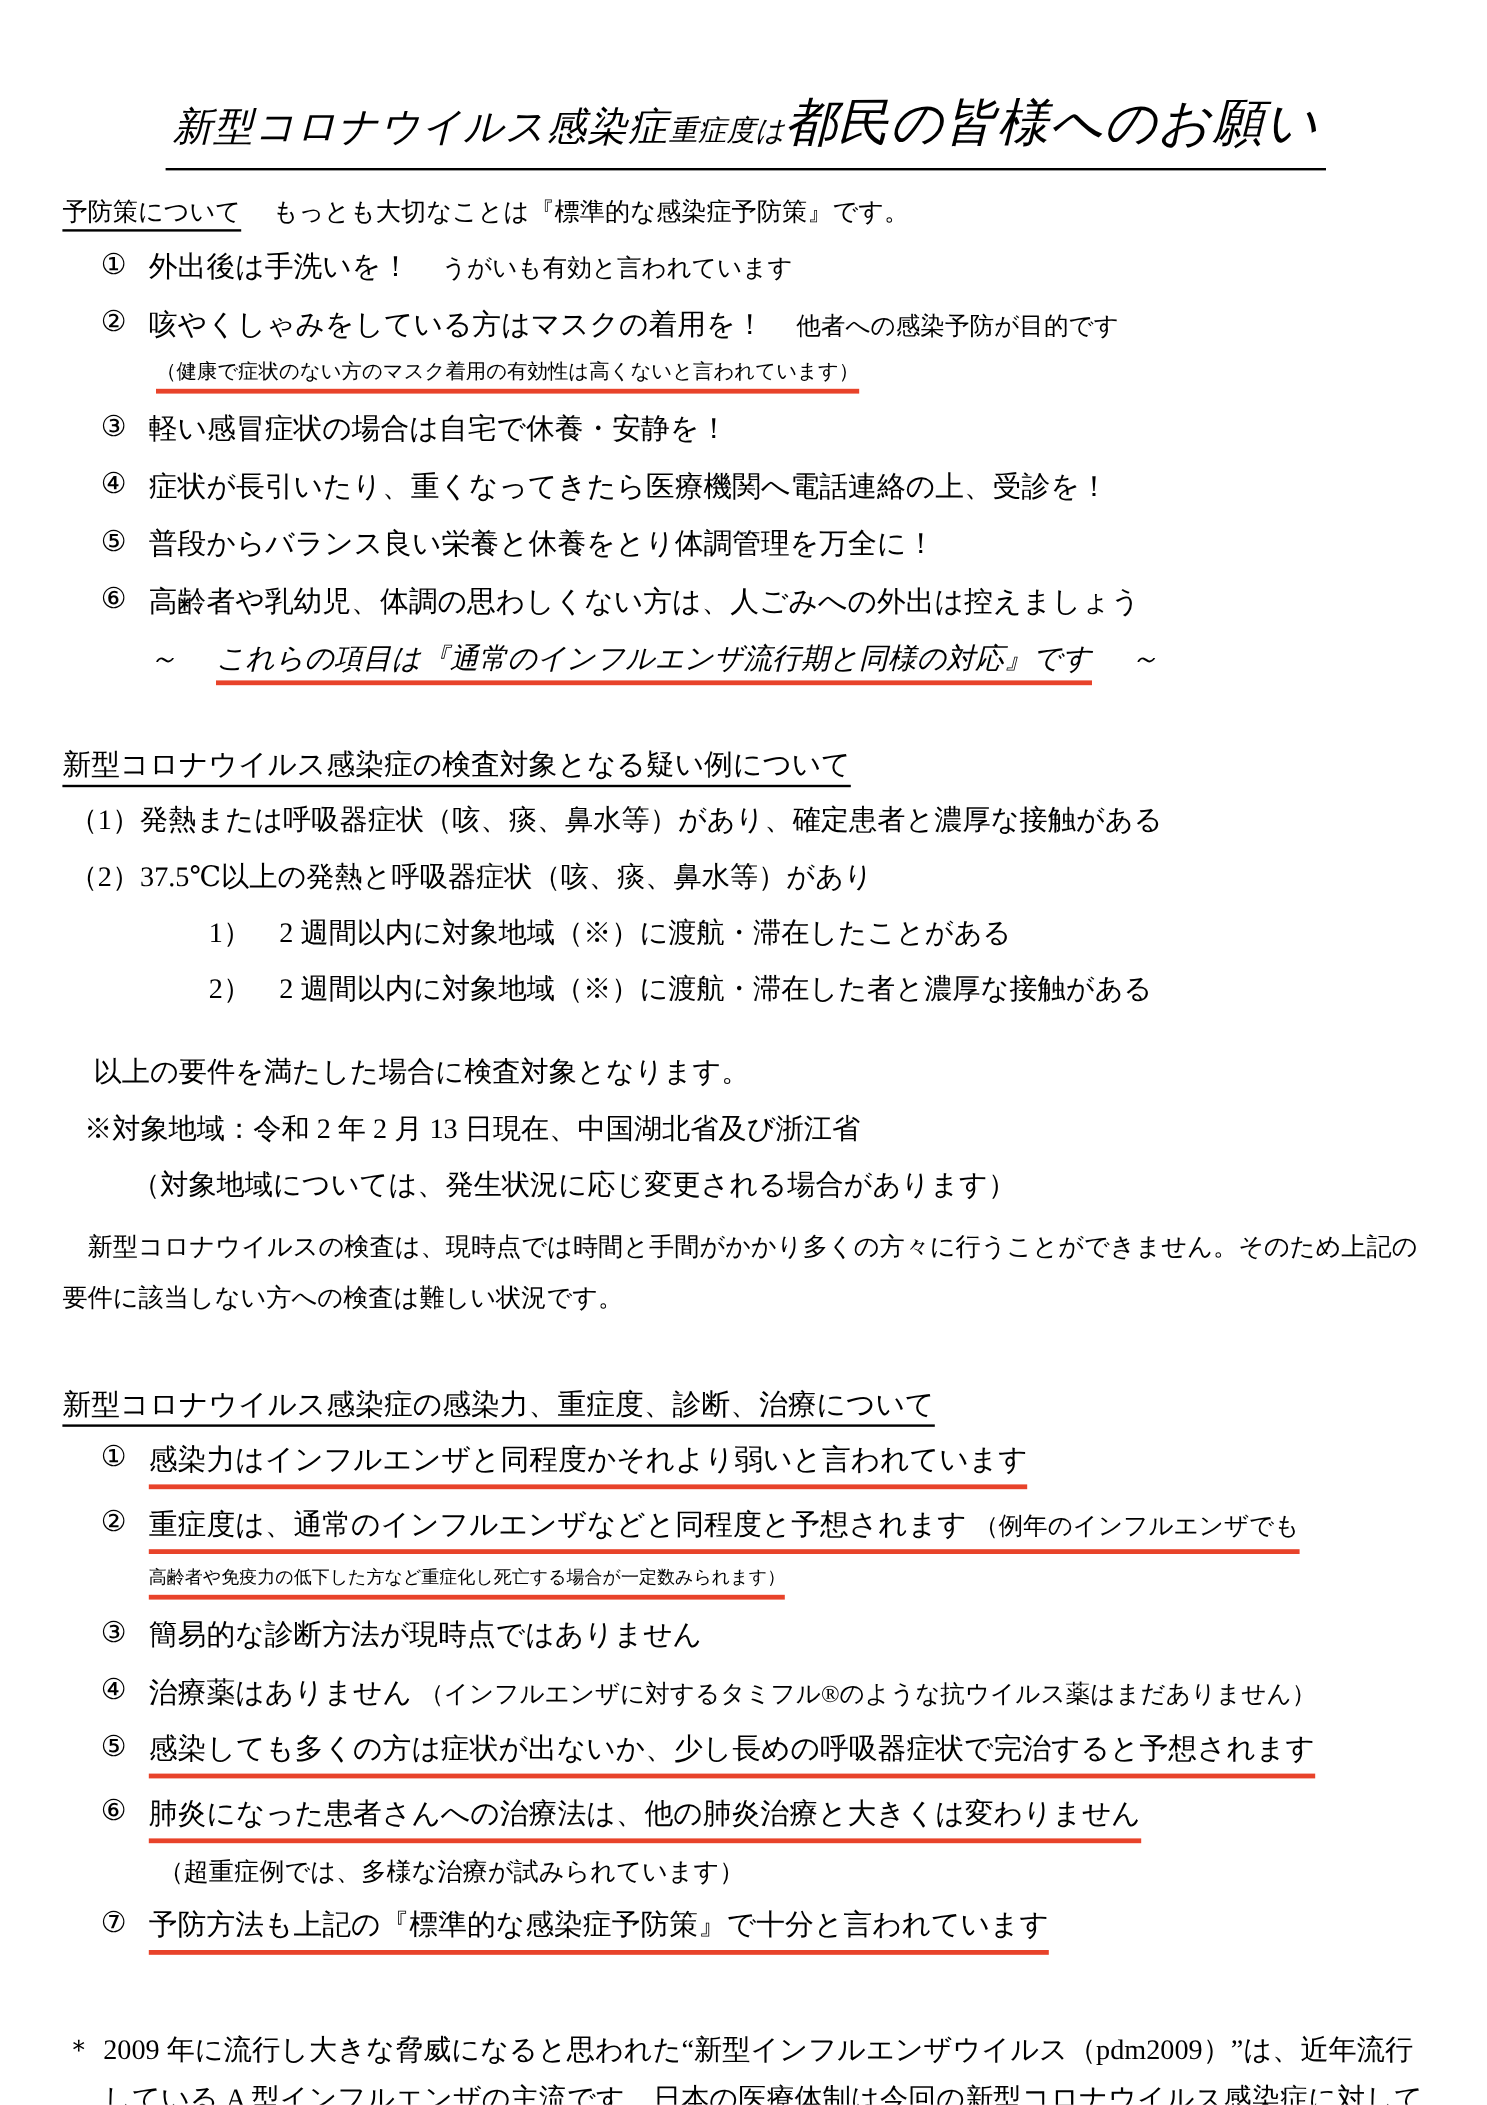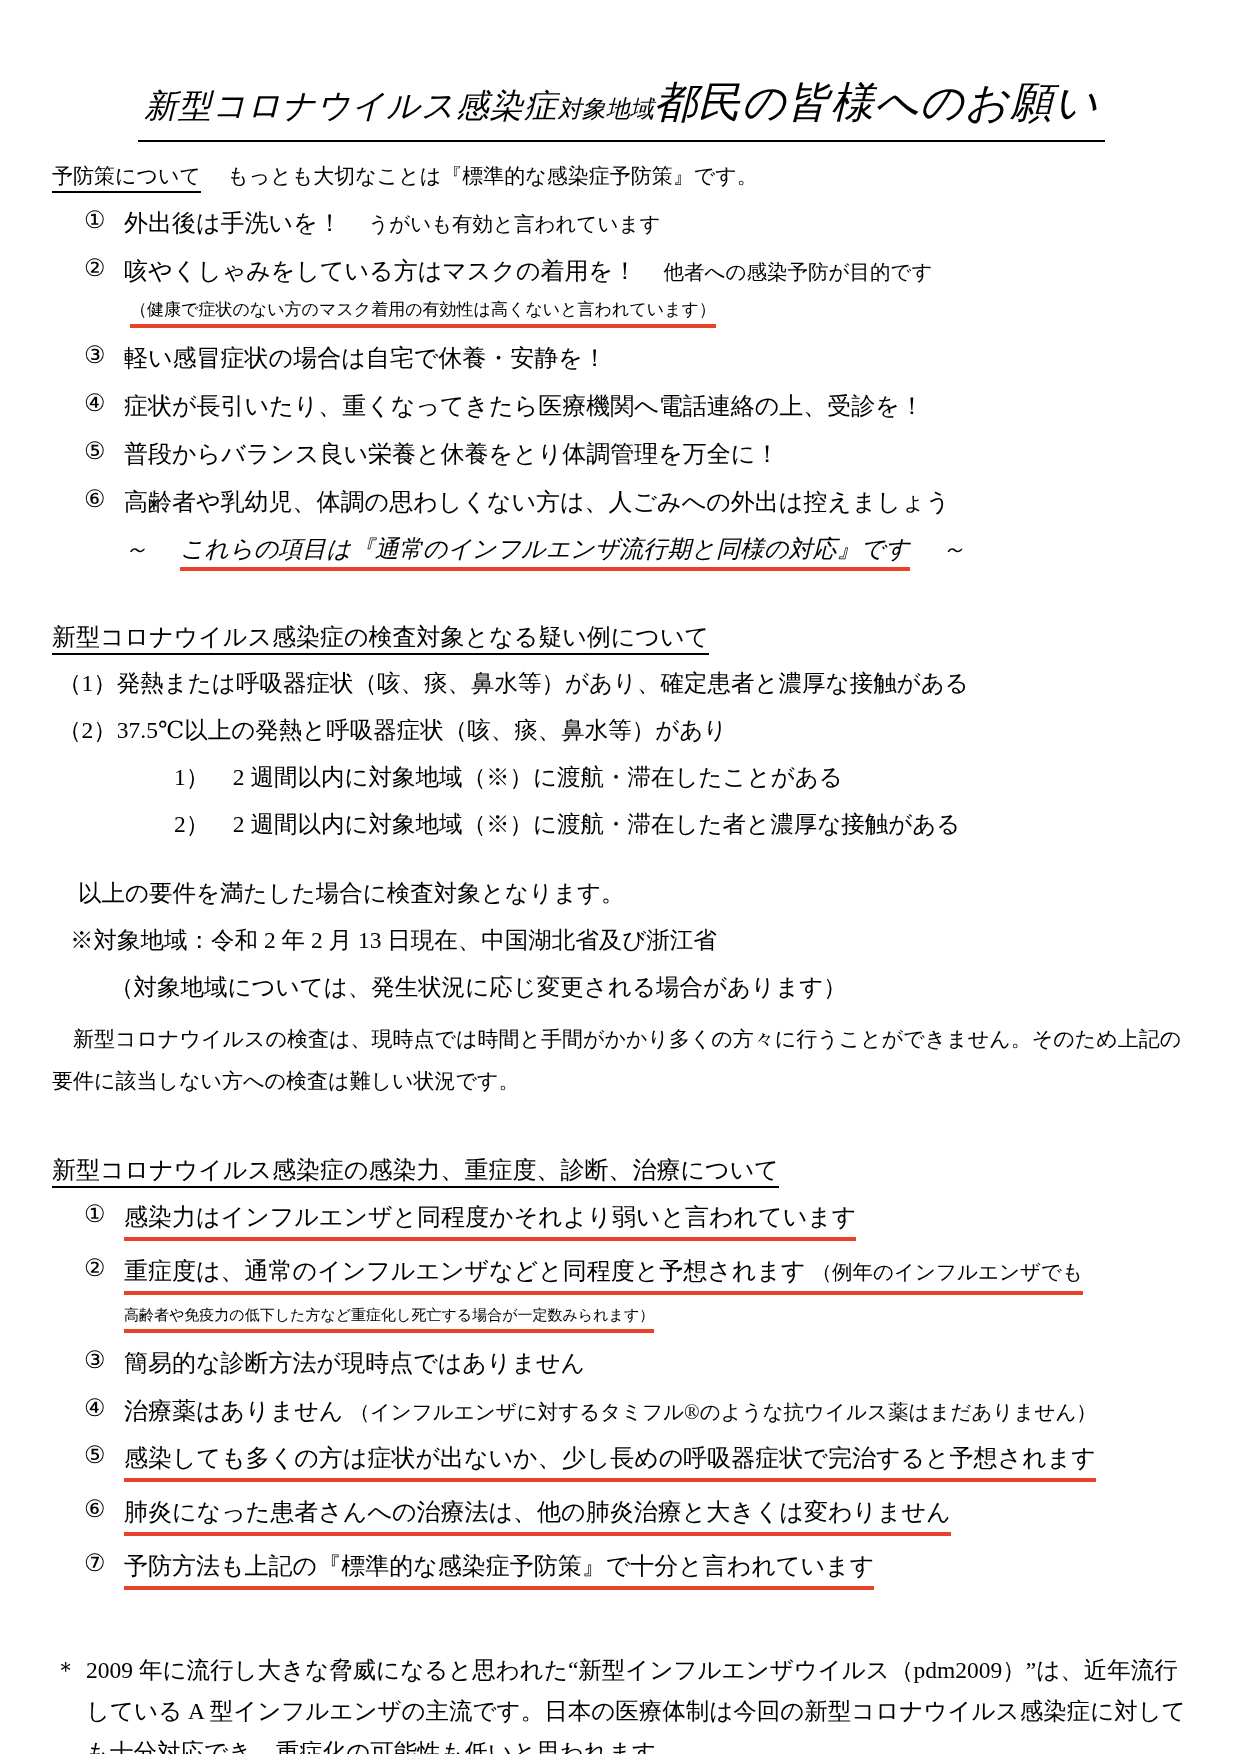--- a/index.html
+++ b/index.html
@@ -65,21 +65,21 @@
   .fnote .ftext { flex: 1; padding-right: 4px; }
 </style>
 </head>
 <body>
 
 <div class="page">
 
   <div class="title-wrap">
     <span class="title-inner">
       <span class="t-med">新型コロナウイルス感染症</span>
-      <span class="t-small">対象地域</span>
+      <span class="t-small">重症度は</span>
       <span class="t-big">都民の皆様へのお願い</span>
     </span>
   </div>
 
   <div class="section1">
     <div class="s1-headline">
       <span class="bu">予防策について</span>
       <span>　もっとも大切なことは『標準的な感染症予防策』です。</span>
     </div>
 
@@ -195,20 +195,21 @@
       <span class="num">⑤</span>
       <span class="itext">
         <span class="ru">感染しても多くの方は症状が出ないか、少し長めの呼吸器症状で完治すると予想されます</span>
       </span>
     </div>
 
     <div class="item">
       <span class="num">⑥</span>
       <span class="itext">
         <span class="ru">肺炎になった患者さんへの治療法は、他の肺炎治療と大きくは変わりません</span>
+        <span class="subline3">（超重症例では、多様な治療が試みられています）</span>
       </span>
     </div>
 
     <div class="item">
       <span class="num">⑦</span>
       <span class="itext">
         <span class="ru">予防方法も上記の『標準的な感染症予防策』で十分と言われています</span>
       </span>
     </div>
   </div>

